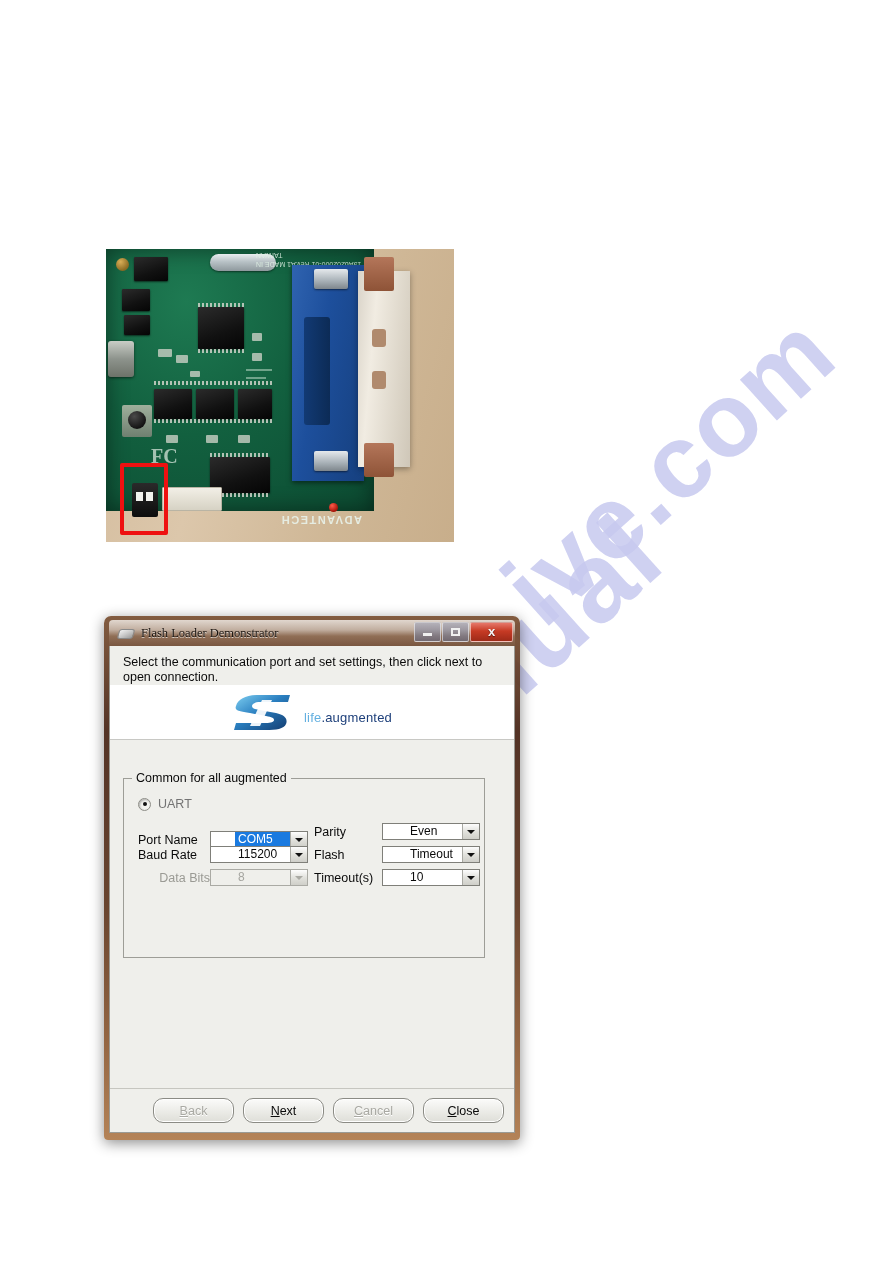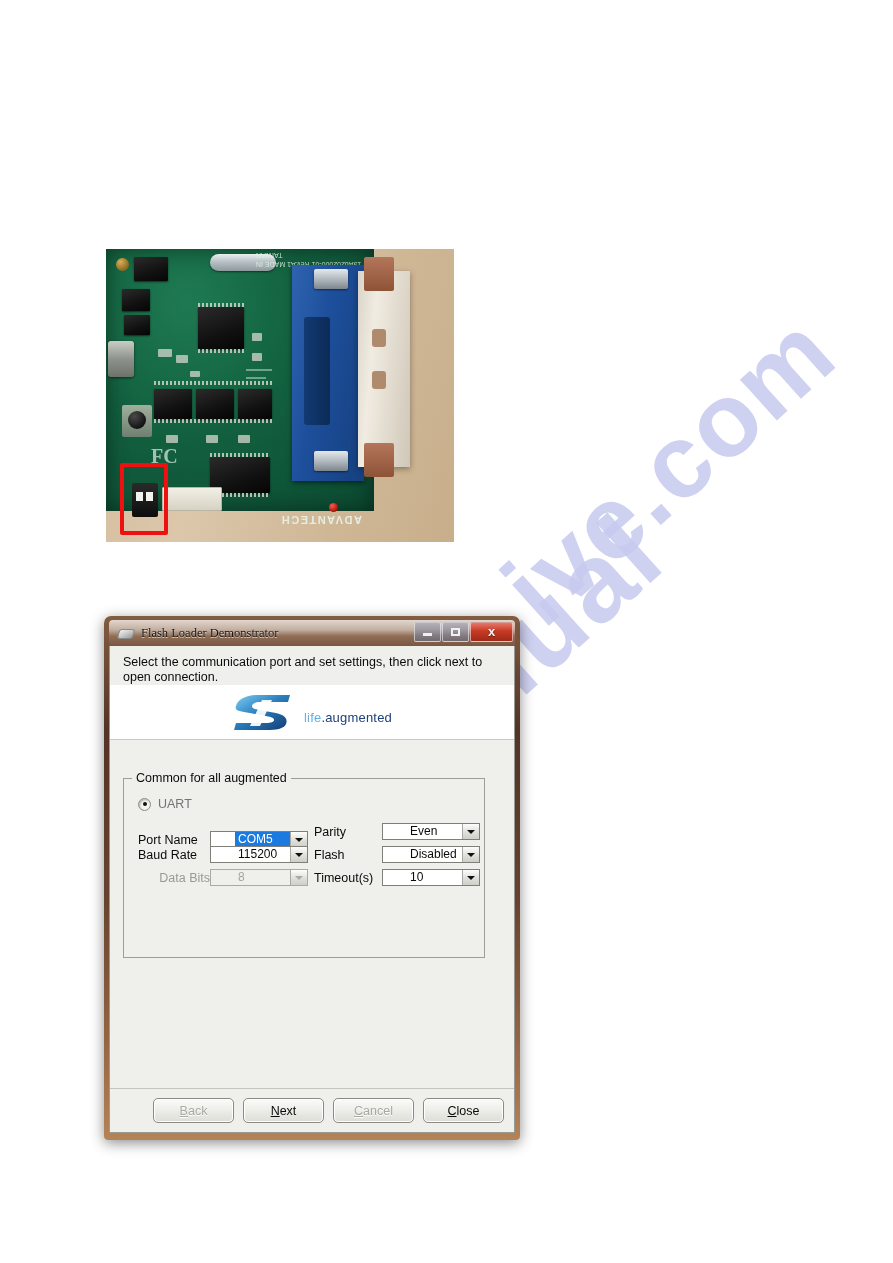--- a/index.html
+++ b/index.html
@@ -487,21 +487,21 @@
     display: flex;
     align-items: center;
     justify-content: flex-end;
     gap: 9px;
     padding-right: 10px;
     box-sizing: border-box;
   }
   .dlgbtn {
     width: 81px; height: 25px;
     border: 1px solid #8b8b85;
-    border-radius: 5px;
+    border-radius: 10px;
     background: linear-gradient(180deg,#fbfbfa 0%, #eeeeea 45%, #dedeD8 100%);
     font-size: 12.5px;
     color: #0a0a0a;
     display: flex;
     align-items: center;
     justify-content: center;
     box-sizing: border-box;
     box-shadow: inset 0 0 0 1px #ffffff;
   }
   .dlgbtn.disabled { color: #a9a9a3; text-shadow: 0 1px 0 #ffffff; }
@@ -666,21 +666,21 @@
             <div class="val">Even</div>
             <div class="arrow">
                 <i></i>
               </div>
           </div>
         </div>
 
         <div class="field-row" style="left:190px;top:67px;">
           <div class="field-label" style="width:68px;">Flash</div>
           <div class="combo">
-            <div class="val">Disabled</div>
+            <div class="val">Timeout</div>
             <div class="arrow">
                 <i></i>
               </div>
           </div>
         </div>
 
         <div class="field-row" style="left:190px;top:90px;">
           <div class="field-label" style="width:68px;">Timeout(s)</div>
           <div class="combo">
             <div class="val">10</div>

